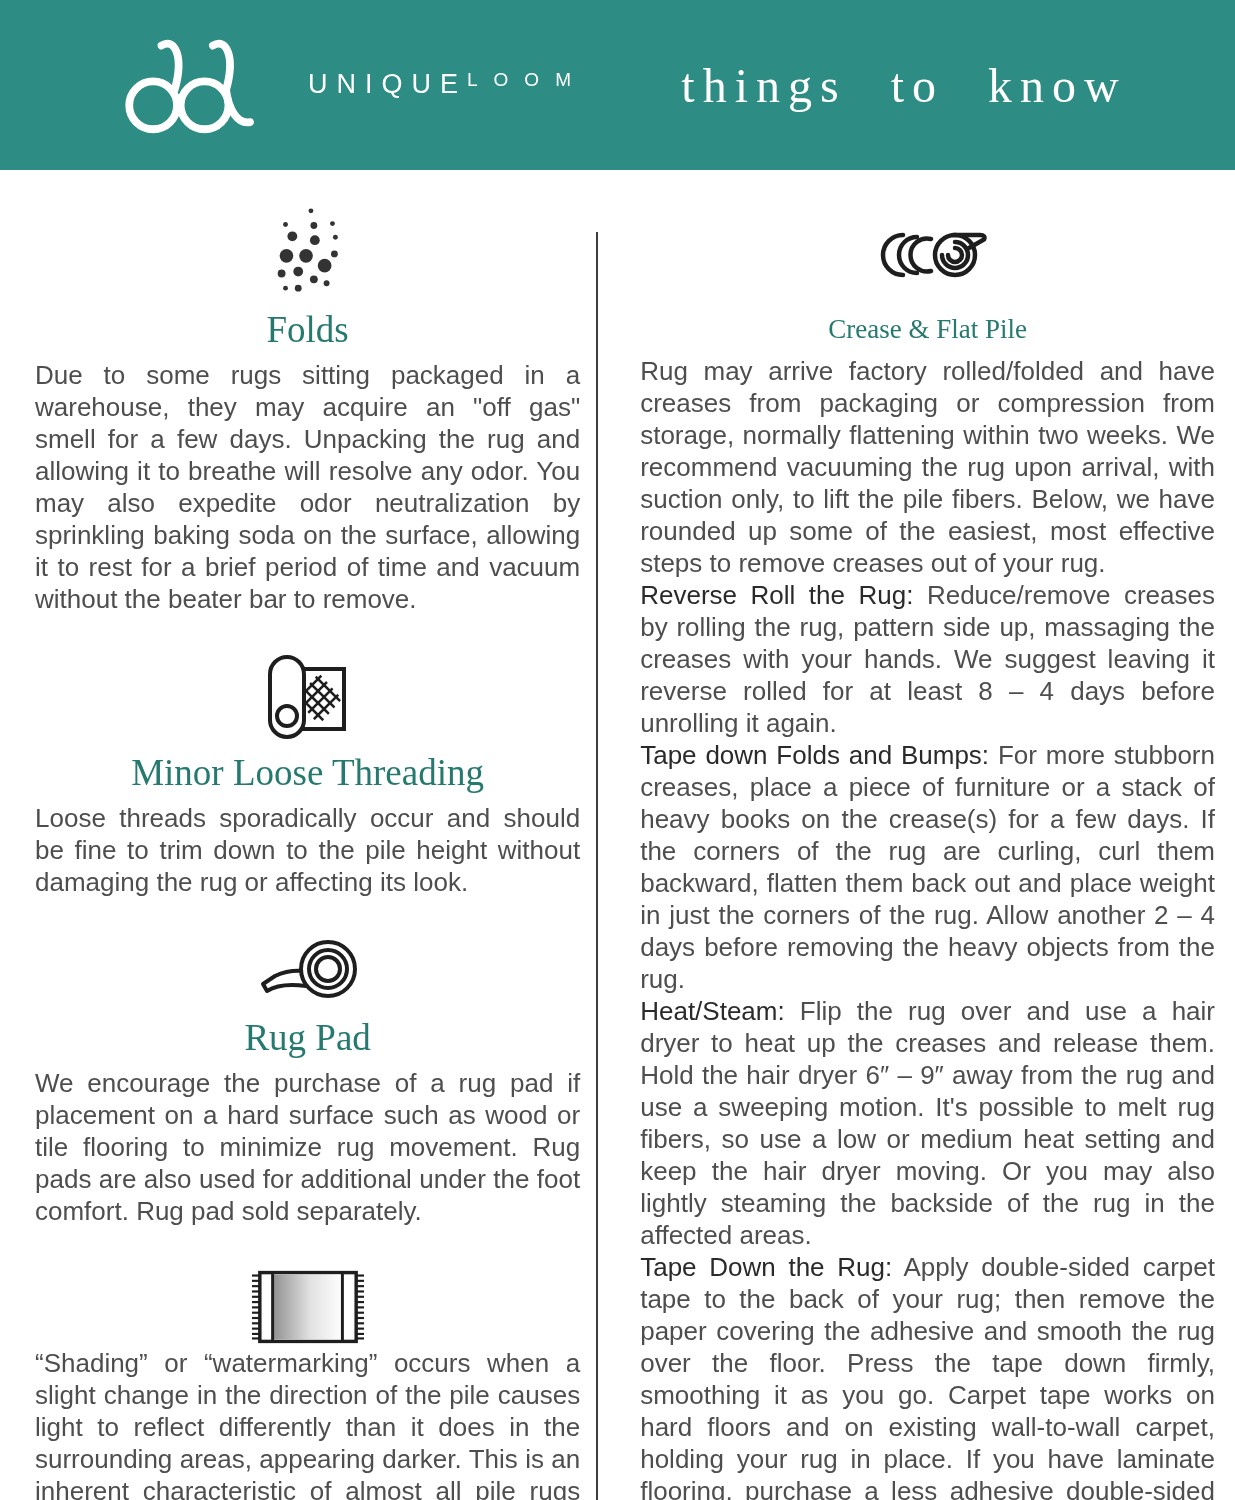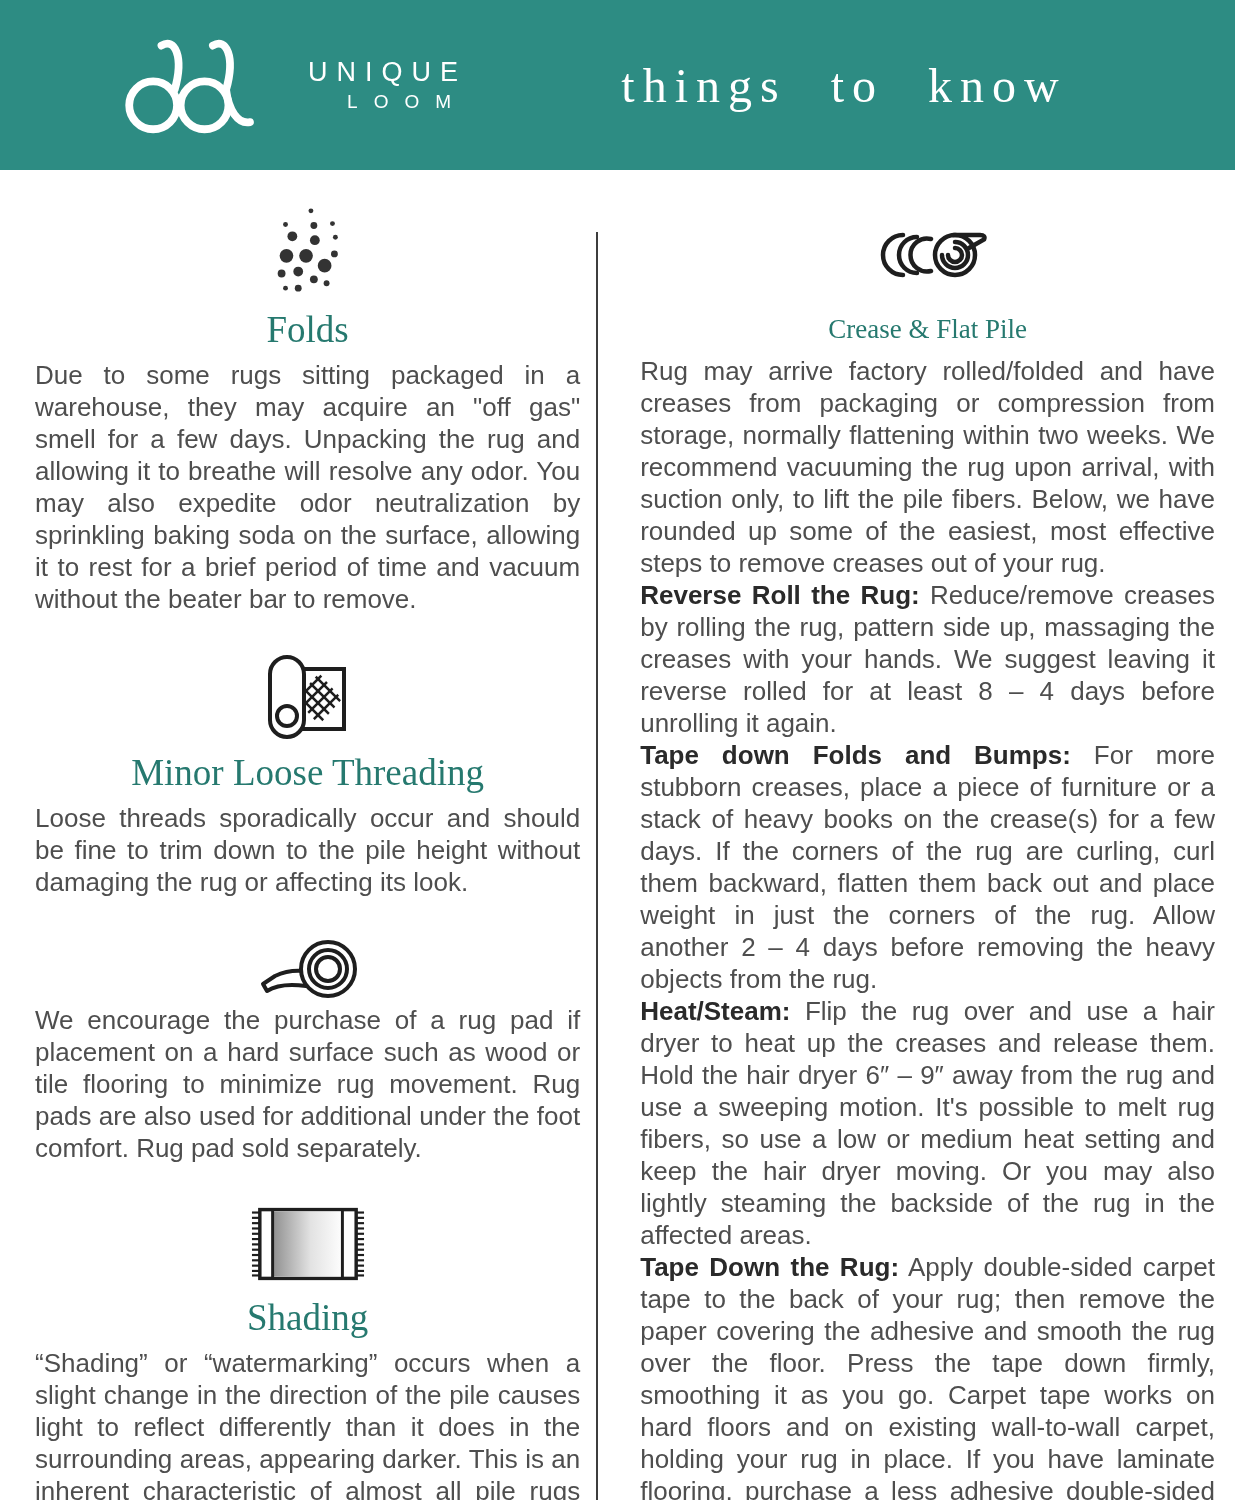--- a/index.html
+++ b/index.html
@@ -13,21 +13,21 @@
   *{box-sizing:border-box}
   html,body{margin:0;padding:0;background:#fff}
   .page{width:1235px;height:1500px;position:relative;overflow:hidden;background:#fff;
         font-family:"Liberation Sans",sans-serif}
 
   
   header{height:170px;background:var(--header-bg);display:flex;align-items:center;
          padding:0 50px 0 98px}
   .brand{display:flex;align-items:center;gap:28px}
   .logo{width:182px;height:110px;flex:0 0 auto}
-  .brand-text{display:flex;flex-direction:column;align-items:flex-end;color:#fff;line-height:1.25}
+  .brand-text{display:flex;flex-direction:row;align-items:flex-start;color:#fff;line-height:1.25}
   .brand-l1{font-size:27px;letter-spacing:9px}
   .brand-l2{font-size:19px;letter-spacing:16px}
   .title-wrap{flex:1;text-align:center;transform:translateX(18px)}
   h1{font-family:"Liberation Serif",serif;font-weight:400;color:#fff;margin:0;
      font-size:48px;letter-spacing:8px;word-spacing:24px;white-space:nowrap}
 
   
   .content{display:flex;padding:0 20px 0 35px}
   .col-left{width:552px;padding-top:34px}
   .col-right{width:582px;margin-left:60px;padding-top:56px}
@@ -35,21 +35,21 @@
 
   .sec{text-align:center}
   .sec + .sec{margin-top:40px}
   .icon-wrap{display:flex;justify-content:center;align-items:flex-end}
   h2{font-family:"Liberation Serif",serif;font-weight:400;color:var(--heading);
      font-size:37px;margin:12px 0 8px}
   .col-right h2{font-size:27px;margin:30px 0 10px}
   p.body{font-size:26px;line-height:32px;color:var(--body);text-align:justify;margin:0;
          text-align-last:left}
   .step{margin-top:30px}
-  .lead{font-weight:700;color:var(--bold)}
+  .lead{font-weight:400;color:var(--bold)}
 
   svg .stroke{stroke:var(--ink);fill:none;stroke-width:4}
   svg .fillw{fill:#fff}
 </style>
 </head>
 <body>
 
 <div class="page">
 
   <header>
@@ -138,20 +138,21 @@
 
       <section class="sec">
         <div class="icon-wrap">
           <svg width="100" height="66" viewBox="0 0 100 66" aria-hidden="true">
             <path class="stroke fillw" stroke-linejoin="round" d="M60 36 C44 31 30 32 17 38 L5 46 L9 53 C20 46 34 46 48 48 L60 49 Z"></path>
             <circle class="stroke fillw" cx="70" cy="31" r="27"></circle>
             <circle class="stroke fillw" cx="70" cy="31" r="19"></circle>
             <circle class="stroke fillw" cx="70" cy="31" r="12"></circle>
           </svg>
         </div>
+        <h2>Rug Pad</h2>
         <p class="body">We encourage the purchase of a rug pad if placement on a hard surface such as wood or tile flooring to minimize rug movement. Rug pads are also used for additional under the foot comfort. Rug pad sold separately.</p>
       </section>
 
       <section class="sec">
         <div class="icon-wrap">
           <svg width="116" height="80" viewBox="0 0 118 80" aria-hidden="true">
             <defs>
               <linearGradient id="shadeGrad" x1="0" y1="0" x2="1" y2="0">
                 <stop offset="0" stop-color="#8f8f8f"></stop>
                 <stop offset="0.55" stop-color="#e2e2e2"></stop>
@@ -185,21 +186,20 @@
               <line x1="108" y1="62" x2="116" y2="62"></line>
                 <line x1="108" y1="67.4" x2="116" y2="67.4"></line>
               <line x1="108" y1="72" x2="116" y2="72"></line>
             </g>
             <rect x="10" y="5" width="98" height="70" fill="#ffffff" stroke="#1e1e1e" stroke-width="3.5"></rect>
             <rect x="23" y="7" width="70" height="66" fill="url(#shadeGrad)"></rect>
             <line x1="23" y1="5" x2="23" y2="75" stroke="#1e1e1e" stroke-width="3"></line>
             <line x1="94" y1="5" x2="94" y2="75" stroke="#1e1e1e" stroke-width="3"></line>
           </svg>
         </div>
-        <h2>Shading</h2>
         <p class="body">“Shading” or “watermarking” occurs when a slight change in the direction of the pile causes light to reflect differently than it does in the surrounding areas, appearing darker. This is an inherent characteristic of almost all pile rugs and is not considered a defect.</p>
       </section>
 
     </div>
 
     <div class="col-right">
 
       <section class="sec">
         <div class="icon-wrap">
           <svg width="122" height="58" viewBox="0 0 122 58" aria-hidden="true">

